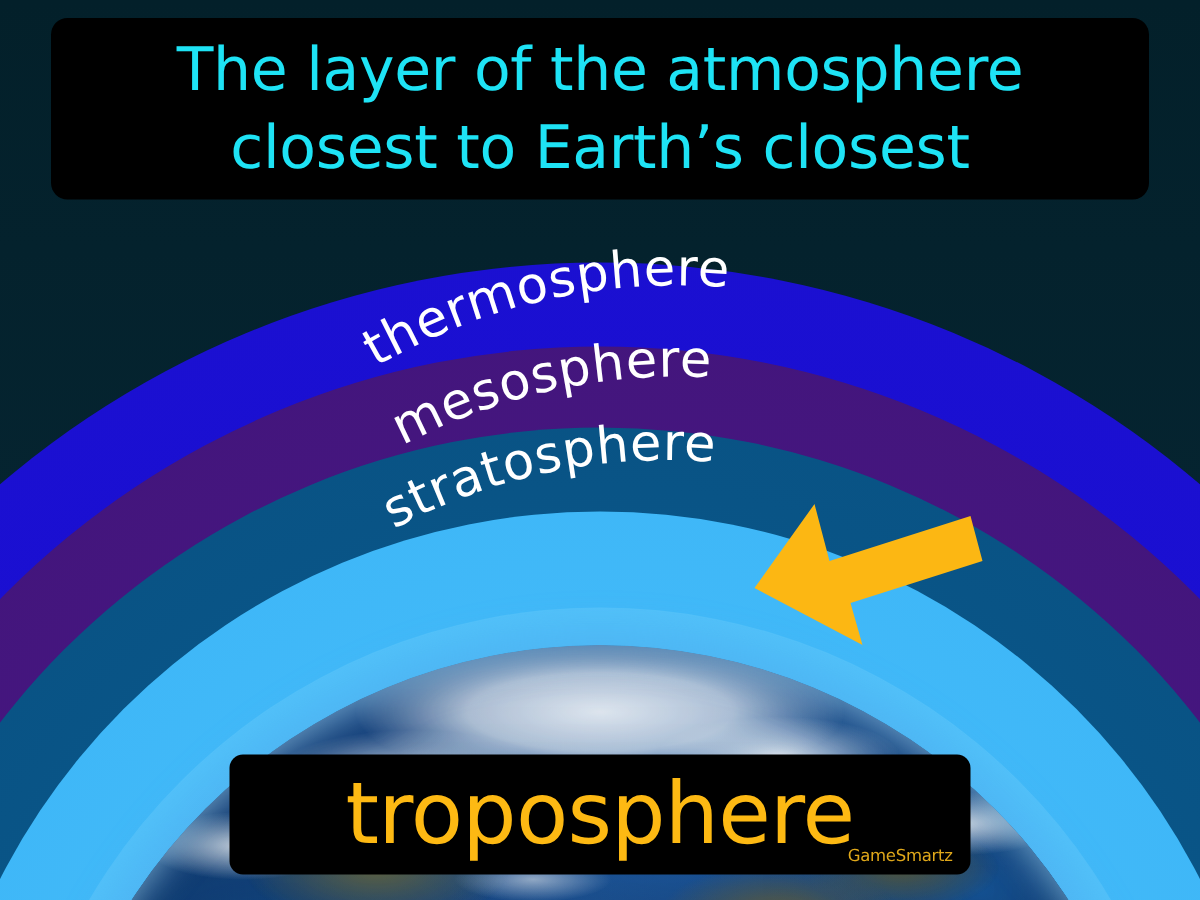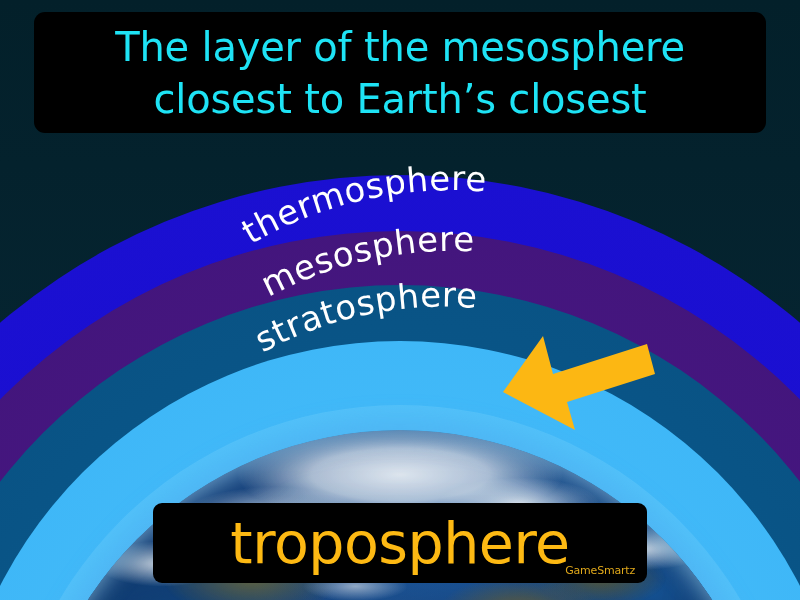--- a/index.html
+++ b/index.html
@@ -302,21 +302,21 @@
     <text>
       <textPath href="#arc-strato" startOffset="3%">stratosphere</textPath>
     </text>
   </svg>
 
   <svg class="arrow-svg" viewBox="0 0 165 100">
     <polygon points="8,62 48,6 58,44 152,14 160,44 72,72 80,100" fill="#fcb713"></polygon>
   </svg>
 
   <div class="definition-box">
-    <div class="definition-text">The layer of the mesosphere</div>
+    <div class="definition-text">The layer of the atmosphere</div>
     <div class="definition-text">closest to Earth’s closest</div>
   </div>
 
   <div class="term-box">
     <div class="term-text">troposphere</div>
     <div class="watermark">GameSmartz</div>
   </div>
 
 </div>
 

